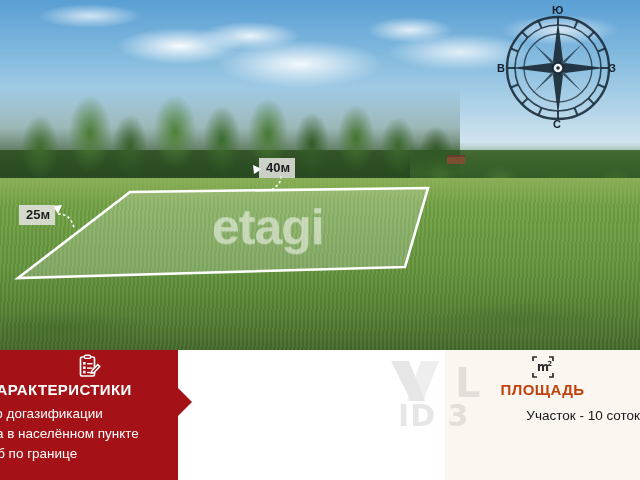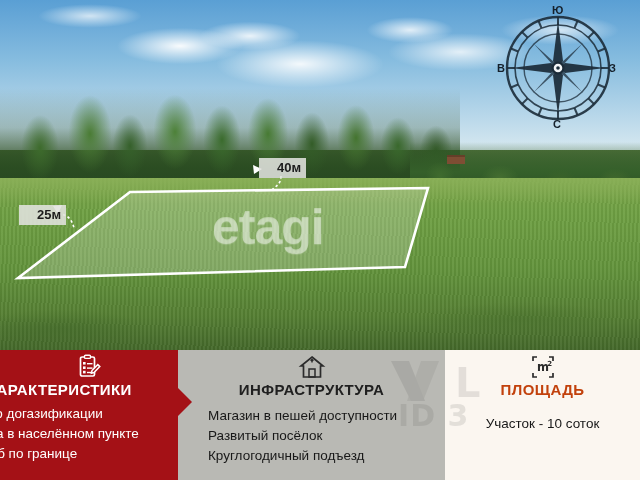--- a/index.html
+++ b/index.html
@@ -89,21 +89,21 @@
     text-shadow:0 1px 1px rgba(255,255,255,.18);
     pointer-events:none;
   }
 
   
   .mlabel {
     position:absolute;
     background:rgba(225,227,222,.88);
     color:#1d1d1d;
     font-size:13px; font-weight:bold;
-    padding:2px 5px 3px 18px;
+    padding:2px 5px 3px 7px;
     font-family:"Liberation Sans", sans-serif;
     white-space:nowrap;
   }
   #m-top { left:259px; top:158px; }
   #m-left { left:19px; top:205px; }
 
   
   .compass { position:absolute; left:497px; top:4px; width:122px; height:128px; }
   .compass .lbl {
     position:absolute; font-size:11px; font-weight:bold; color:#15202b;
@@ -142,21 +142,21 @@
   .p-mid   .p-title { color:#202020; }
   .p-right .p-title { color:#c2410c; }
 
   .p-body {
     position:absolute; top:54px; width:100%;
     font-size:13.5px; line-height:20px;
     font-family:"Liberation Sans", sans-serif;
   }
   .p-left .p-body { color:#fff; text-align:left; padding-left:0; margin-left:-12px; }
   .p-mid  .p-body { color:#181818; text-align:left; padding-left:30px; top:56px; }
-  .p-right .p-body { color:#181818; text-align:center; top:64px; font-size:13.5px; }
+  .p-right .p-body { color:#181818; text-align:right; top:56px; font-size:13.5px; }
 
   
   .wm-panel {
     position:absolute; left:385px; top:355px; width:150px; height:80px;
     pointer-events:none; opacity:.12; z-index:4;
   }
   .wm-panel-txt {
     position:absolute; left:398px; top:398px;
     font-size:30px; font-weight:bold; color:#4a4a4a;
     opacity:.13; letter-spacing:1px; z-index:4;
@@ -263,35 +263,20 @@
         </svg>
       </div>
       <div class="p-title">ХАРАКТЕРИСТИКИ</div>
       <div class="p-body">
         <div>по догазификации</div>
         <div>да в населённом пункте</div>
         <div>мб по границе</div>
       </div>
     </div>
 
-    <div class="panel p-mid">
-      <div class="p-icon">
-        <svg width="28" height="26" viewBox="0 0 28 26">
-          <path d="M14 3 L25 12 L22.5 12 L22.5 23 L5.5 23 L5.5 12 L3 12 Z" fill="none" stroke="#2b2b2b" stroke-width="1.7"></path>
-          <rect x="11" y="15" width="6" height="8" fill="none" stroke="#2b2b2b" stroke-width="1.5"></rect>
-          <path d="M14 8.5 L14 5.5 M12.6 6.8 L14 5.4 L15.4 6.8" fill="none" stroke="#2b2b2b" stroke-width="1.4"></path>
-        </svg>
-      </div>
-      <div class="p-title">ИНФРАСТРУКТУРА</div>
-      <div class="p-body">
-        <div>Магазин в пешей доступности</div>
-        <div>Развитый посёлок</div>
-        <div>Круглогодичный подъезд</div>
-      </div>
-    </div>
 
     <div class="panel p-right">
       <div class="p-icon">
         <svg width="26" height="26" viewBox="0 0 26 26">
           <path d="M7 3 L3 3 L3 7" fill="none" stroke="#2b2b2b" stroke-width="1.7"></path>
           <path d="M19 3 L23 3 L23 7" fill="none" stroke="#2b2b2b" stroke-width="1.7"></path>
           <path d="M7 23 L3 23 L3 19" fill="none" stroke="#2b2b2b" stroke-width="1.7"></path>
           <path d="M19 23 L23 23 L23 19" fill="none" stroke="#2b2b2b" stroke-width="1.7"></path>
           <text x="13" y="17.4" font-size="11.5" font-weight="bold" fill="#2b2b2b" text-anchor="middle" font-family="DejaVu Sans, sans-serif">m</text>
           <text x="19.6" y="12.4" font-size="7" font-weight="bold" fill="#2b2b2b" text-anchor="middle" font-family="DejaVu Sans, sans-serif">2</text>

